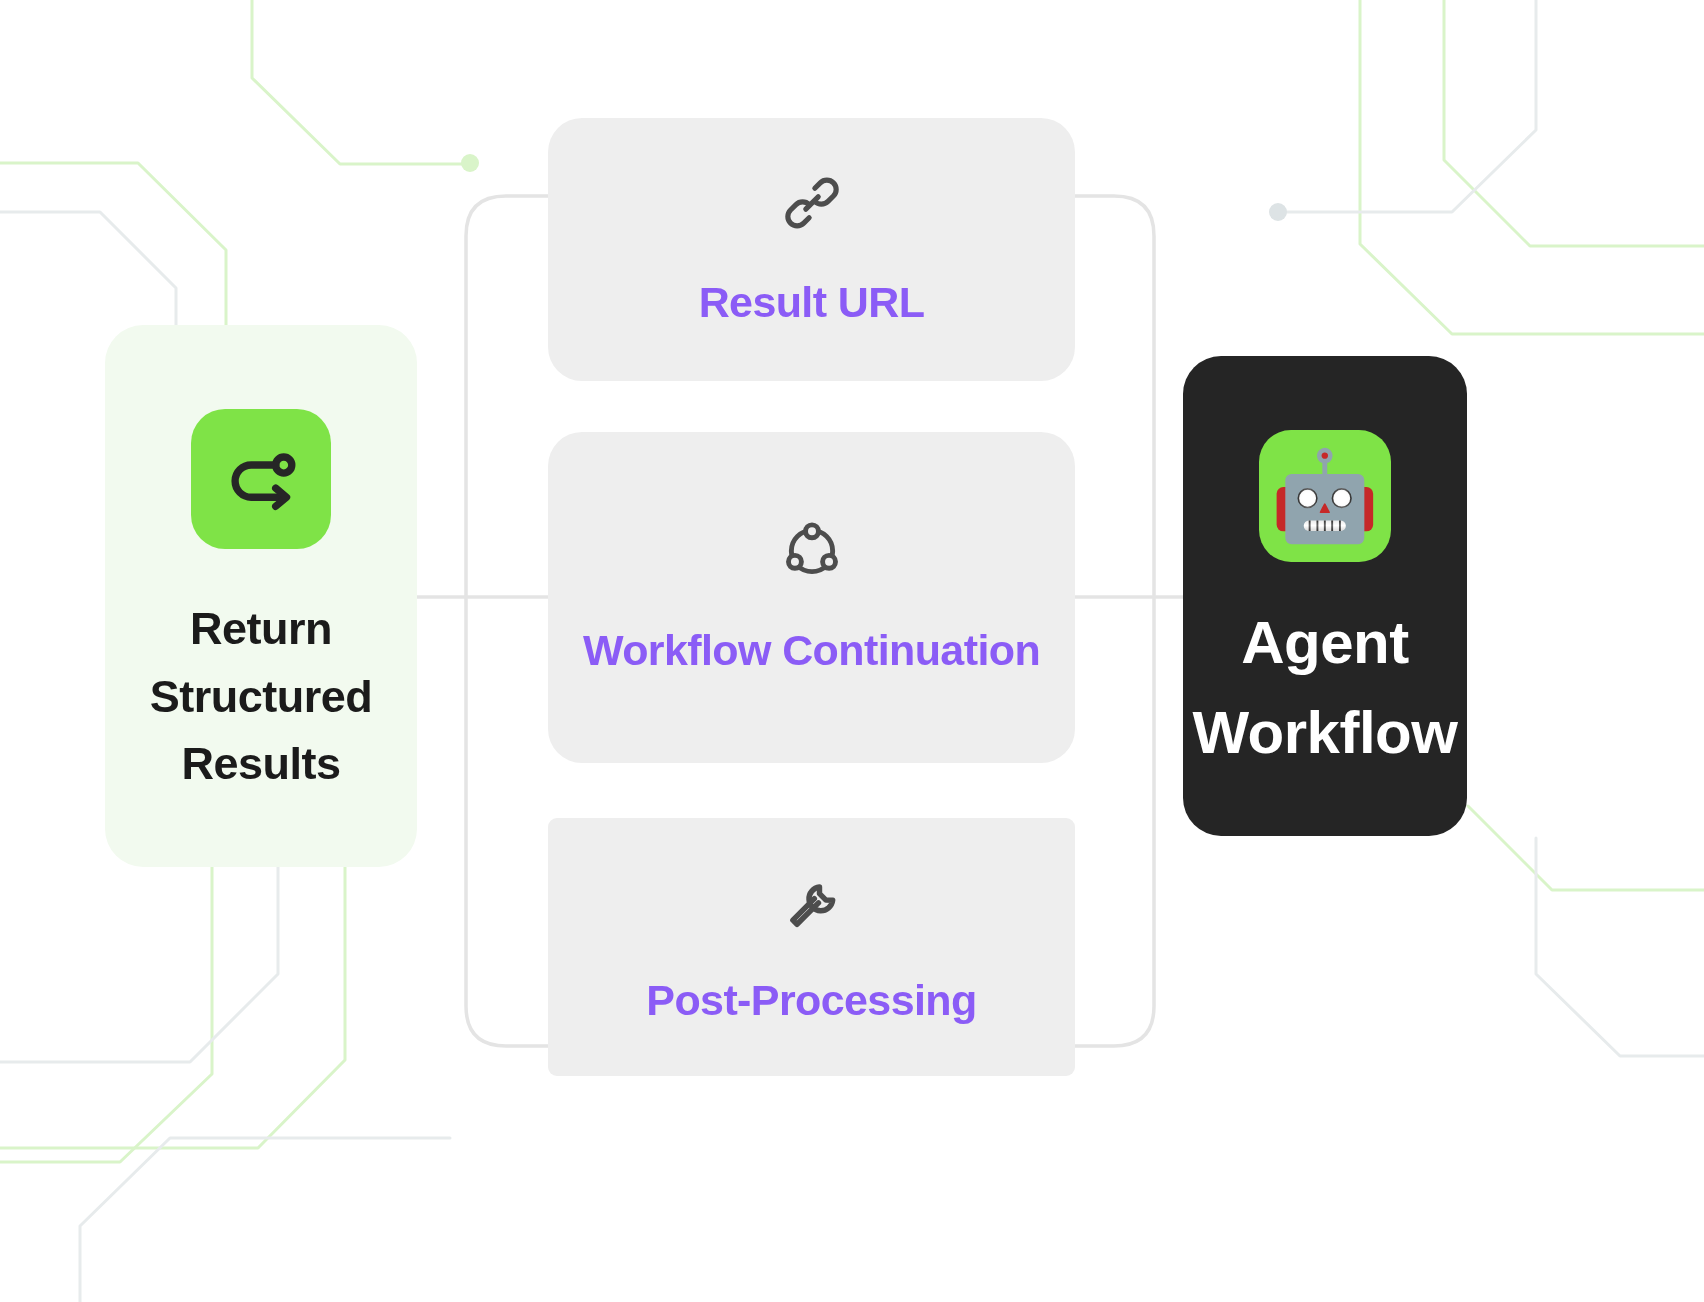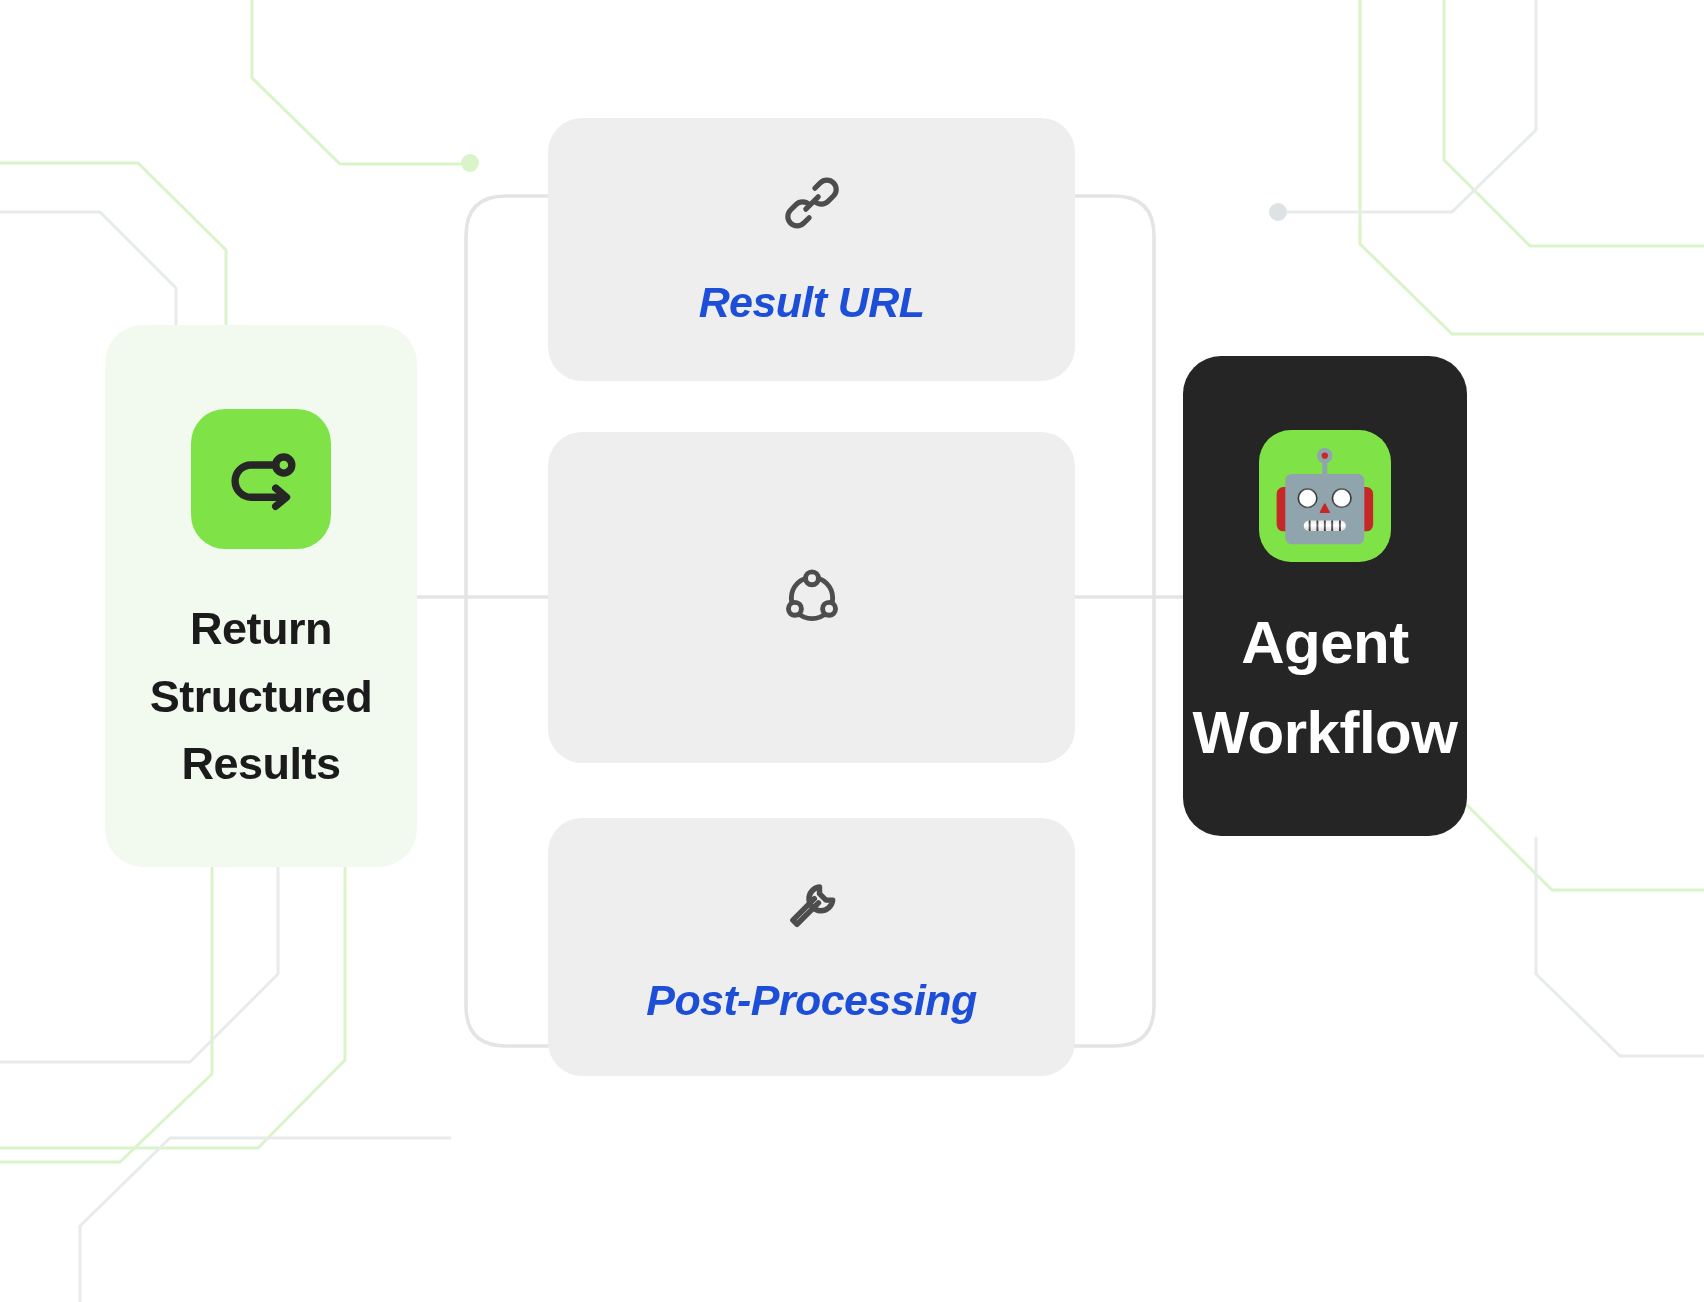--- a/index.html
+++ b/index.html
@@ -89,30 +89,29 @@
     display: flex;
     align-items: center;
     justify-content: center;
     height: 80px;
   }
   .card-mid-title {
     margin-top: 26px;
     font-size: 43px;
     font-weight: 700;
     line-height: 1.55;
-    color: #1d4ed8;
+    color: #8b5cf6;
     text-align: center;
     letter-spacing: -0.6px;
     padding: 0 26px;
     box-sizing: border-box;
-    font-style: italic;
   }
   #card-result-url      { top: 118px; height: 263px; }
   #card-workflow-cont   { top: 432px; height: 331px; }
-  #card-post-processing { top: 818px; height: 258px; }
+  #card-post-processing { top: 818px; height: 258px; border-radius: 9px; }
 
   
   .card-dark {
     position: absolute;
     left: 1183px;
     top: 356px;
     width: 284px;
     height: 480px;
     background: #252525;
     border-radius: 38px;
@@ -218,20 +217,21 @@
 
   <div class="card-mid" id="card-workflow-cont">
     <div class="mid-icon">
       <svg width="62" height="62" viewBox="0 0 24 24" fill="none" stroke="#4d4d4d" stroke-width="1.9" stroke-linecap="round" stroke-linejoin="round">
         <circle cx="12" cy="12" r="8"></circle>
         <circle cx="12" cy="4.4" r="2.5" fill="#eeeeee"></circle>
         <circle cx="5.4" cy="16.2" r="2.5" fill="#eeeeee"></circle>
         <circle cx="18.6" cy="16.2" r="2.5" fill="#eeeeee"></circle>
       </svg>
     </div>
+    <div class="card-mid-title">Workflow Continuation</div>
   </div>
 
   <div class="card-mid" id="card-post-processing">
     <div class="mid-icon">
       <svg width="62" height="62" viewBox="0 0 24 24" fill="none" stroke="#4d4d4d" stroke-width="2.1" stroke-linecap="round" stroke-linejoin="round">
         <path d="M14.9 6.6 a4.6 4.6 0 1 0 5.1 5.1 l-2.6 -0.05 l-2.5 -2.5 z"></path>
         <path d="M12.9 11.1 L4.6 19.4 l1.6 1.6 L14.5 12.7"></path>
       </svg>
     </div>
     <div class="card-mid-title">Post-Processing</div>

